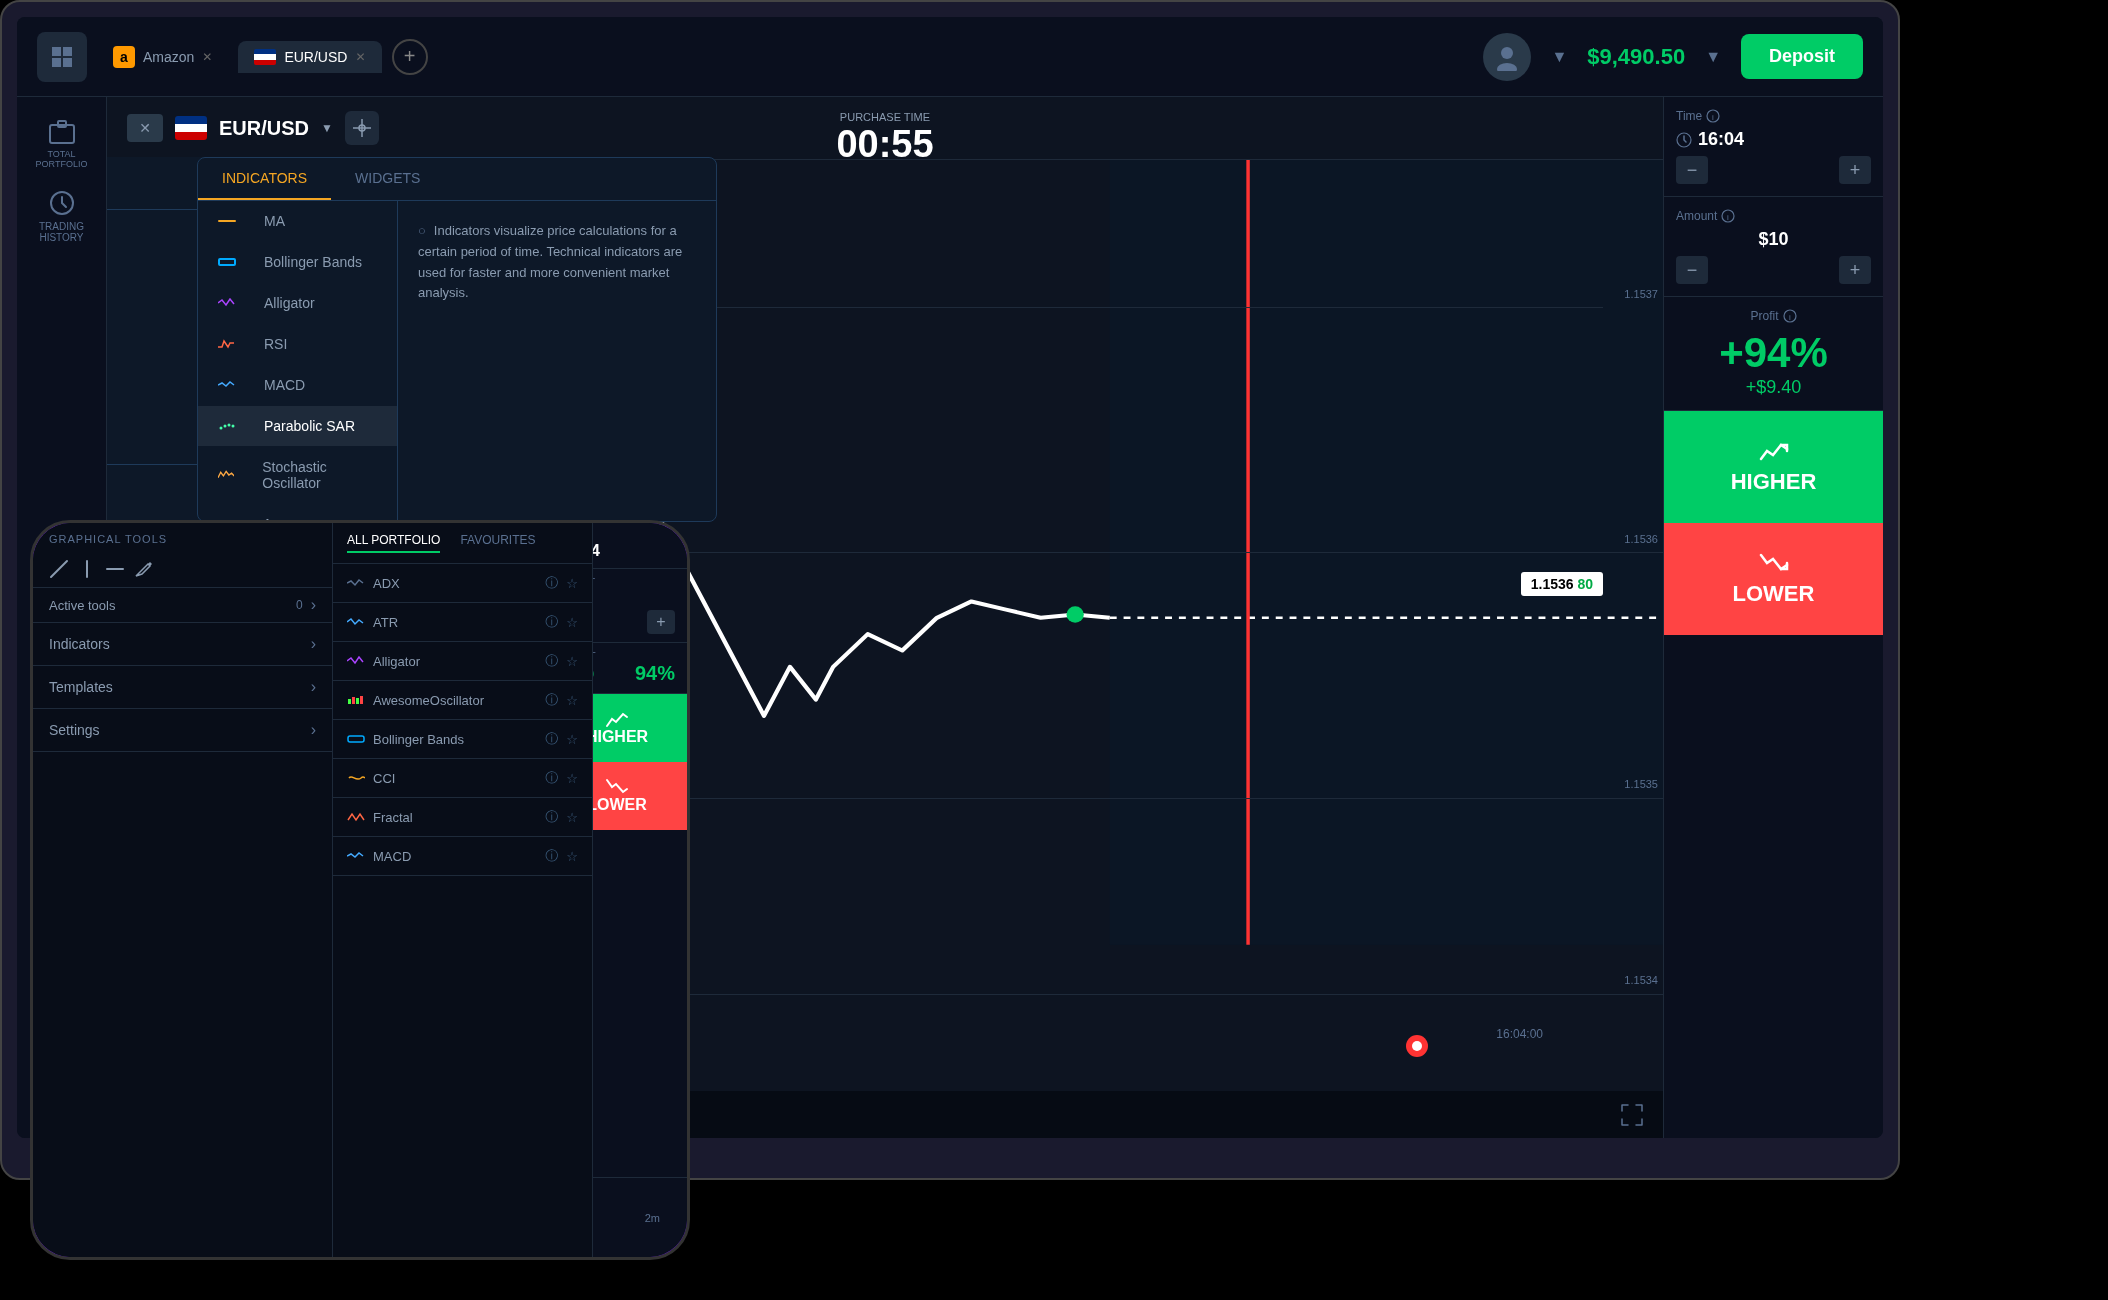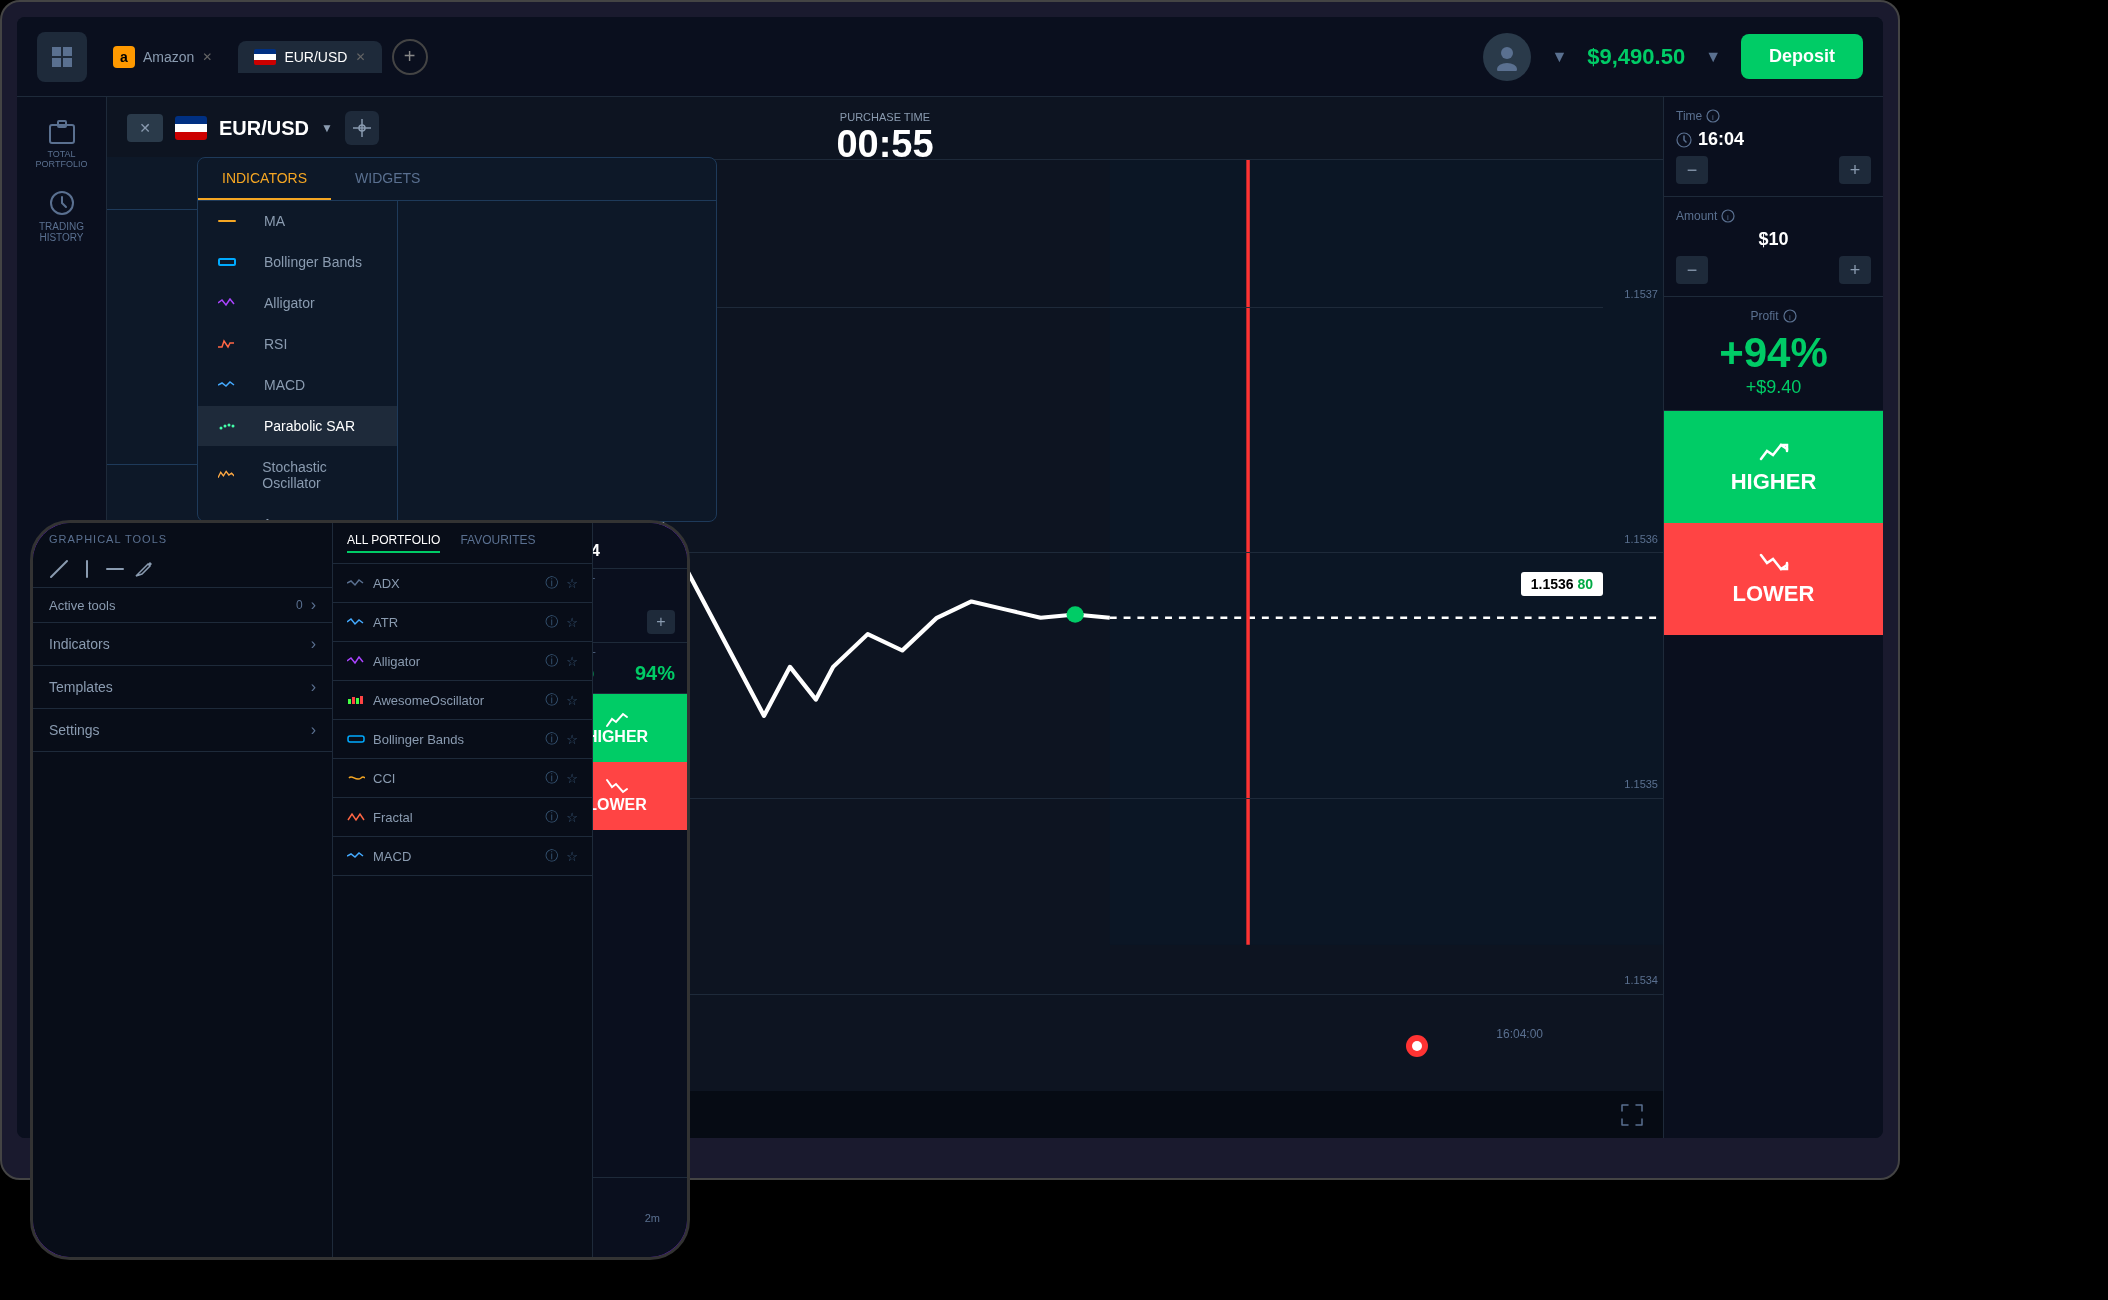--- a/index.html
+++ b/index.html
@@ -1001,20 +1001,21 @@
                 <svg width="18" height="10" viewBox="0 0 18 10">
                   <rect x="1" y="5" width="3" height="4" fill="#44ff44"></rect>
                   <rect x="5" y="2" width="3" height="7" fill="#ff4444"></rect>
                   <rect x="9" y="3" width="3" height="6" fill="#44ff44"></rect>
                   <rect x="13" y="1" width="3" height="8" fill="#ff4444"></rect>
                 </svg>
                 <span>Awesome Oscillator</span>
               </div>
 
             </div>
+            <div class="ca-description">Indicators visualize price calculations for a certain period of time. Technical indicators are used for faster and more convenient market analysis.</div>
           </div>
         </div>
 
         <div style="position:absolute;left:0;top:60px;width:240px;z-index:60;">
           <div style="text-align:center;color:#8a9bb0;font-size:13px;padding:8px;background:#0d1828;border-bottom:1px solid #1e3a5a;">
             <span>LOWER</span><br>
             <span style="color:#ff4444;font-size:18px;font-weight:bold;">90%</span>
           </div>
 
           <div style="display:flex;flex-direction:column;align-items:center;gap:2px;padding:6px 0;background:#0d1828;">

